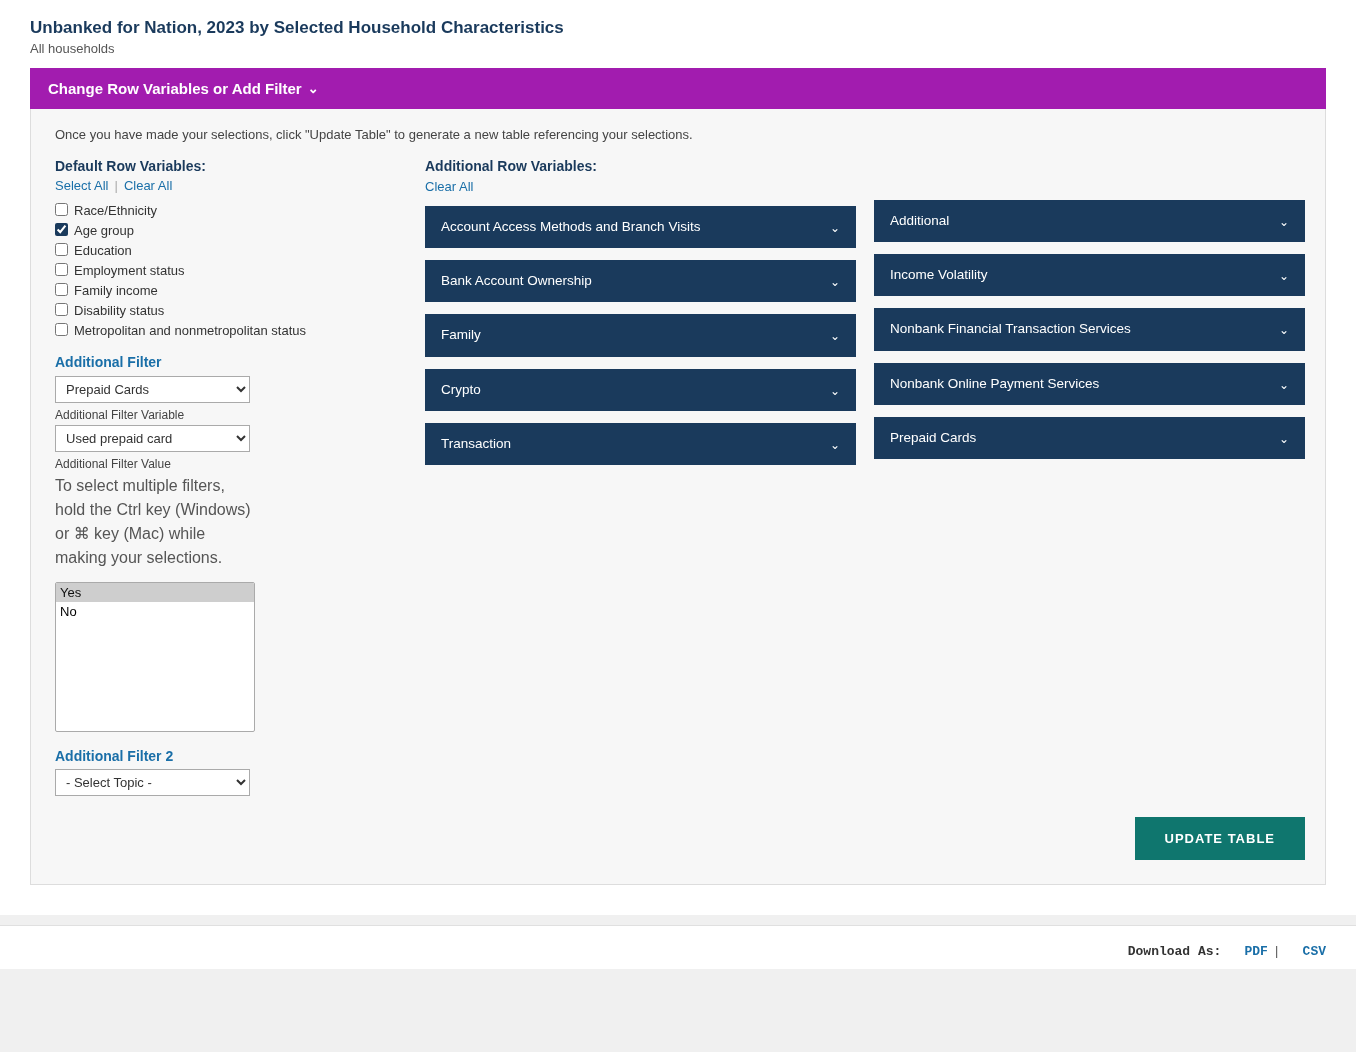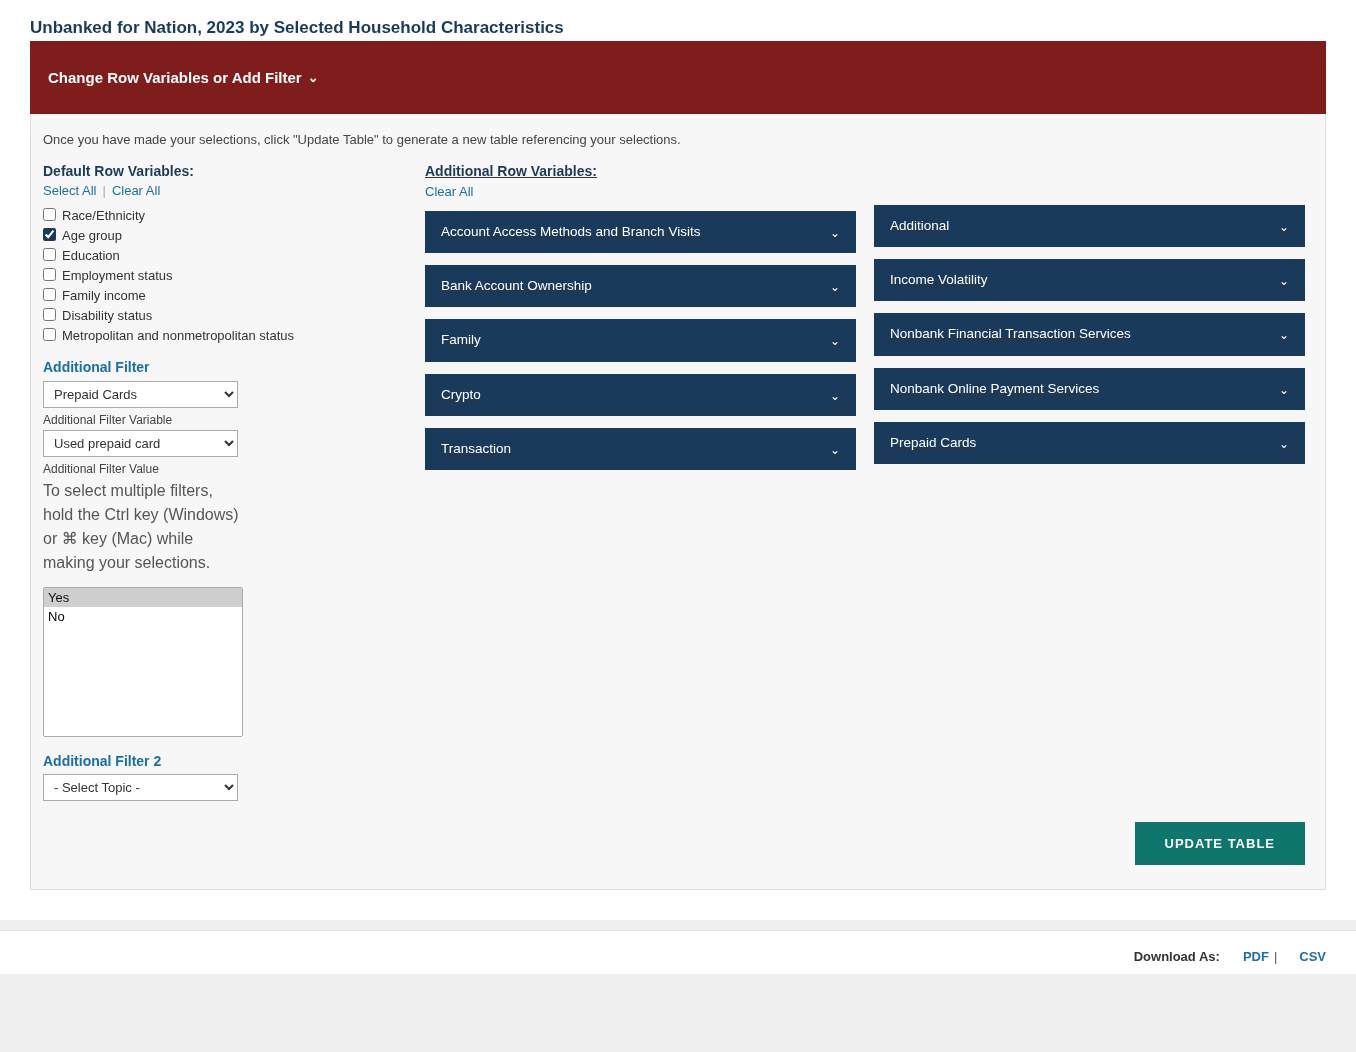--- a/index.html
+++ b/index.html
@@ -20,66 +20,65 @@
       font-weight: bold;
       color: #1a3a5c;
       margin-bottom: 3px;
     }
     .page-subtitle {
       font-size: 13px;
       color: #555;
       margin-bottom: 12px;
     }
     .accordion-header {
-      background: #7f1d1d;
+      background: #a21caf;
       color: #fff;
-      padding: 28px 18px;
+      padding: 12px 18px;
       font-size: 15px;
       font-weight: bold;
       display: flex;
       align-items: center;
       cursor: pointer;
       margin-bottom: 0;
     }
     .accordion-header .chevron {
       margin-left: 6px;
       font-size: 13px;
     }
     .accordion-body {
       background: #f7f7f7;
       border: 1px solid #ddd;
       border-top: none;
-      padding: 18px 20px 24px 12px;
+      padding: 18px 20px 24px 24px;
     }
     .instructions {
       font-size: 13px;
       color: #444;
       margin-bottom: 16px;
     }
     .columns-wrapper {
       display: flex;
-      gap: 12px;
+      gap: 0;
     }
     .left-col {
       width: 370px;
       min-width: 320px;
       flex-shrink: 0;
       padding-right: 30px;
     }
     .right-col {
       flex: 1;
       display: flex;
       gap: 18px;
     }
     .right-inner {
       flex: 1;
       display: flex;
       flex-direction: column;
       gap: 12px;
-      text-decoration: underline;
     }
     .section-label {
       font-size: 14px;
       font-weight: bold;
       color: #1a3a5c;
       margin-bottom: 4px;
     }
     .link-row {
       display: flex;
       gap: 0;
@@ -196,20 +195,21 @@
       text-transform: uppercase;
     }
     .bottom-bar {
       display: flex;
       justify-content: flex-end;
       align-items: center;
       padding: 18px 30px 10px 30px;
       background: #fff;
       border-top: 1px solid #e0e0e0;
       margin-top: 10px;
+      font-family: Liberation Mono, monospace;
     }
     .download-label {
       font-size: 13px;
       font-weight: bold;
       color: #333;
       margin-right: 6px;
     }
     .download-link {
       color: #1a6fa8;
       text-decoration: none;
@@ -233,20 +233,21 @@
       color: #1a3a5c;
       margin-bottom: 4px;
     }
   </style>
 </head>
 <body>
 
 <div class="page-wrapper">
 
   <div class="page-title">Unbanked for Nation, 2023 by Selected Household Characteristics</div>
+  <div class="page-subtitle">All households</div>
 
   <div class="accordion-header">
     <span>Change Row Variables or Add Filter</span>
     <span class="chevron">⌄</span>
   </div>
 
   <div class="accordion-body">
     <div class="instructions">Once you have made your selections, click "Update Table" to generate a new table referencing your selections.</div>
 
     <div class="columns-wrapper">

